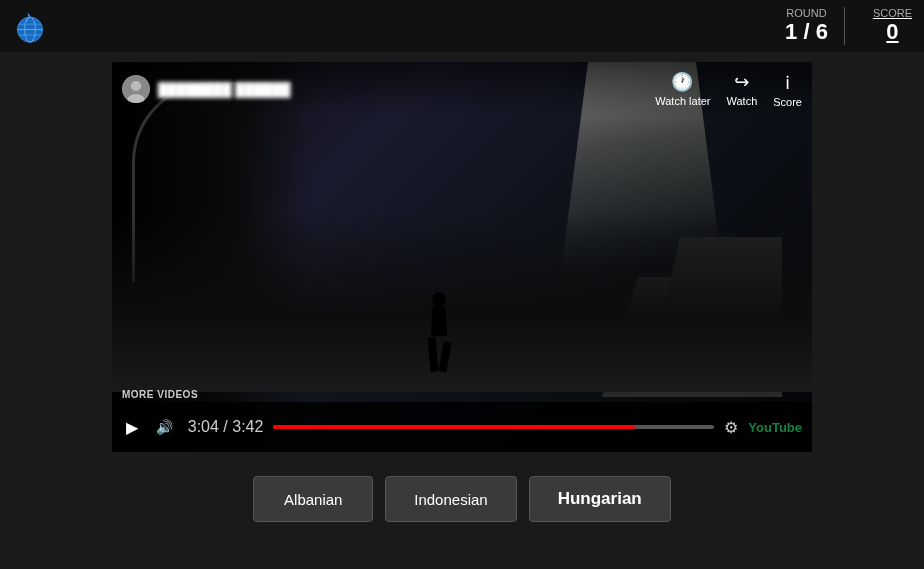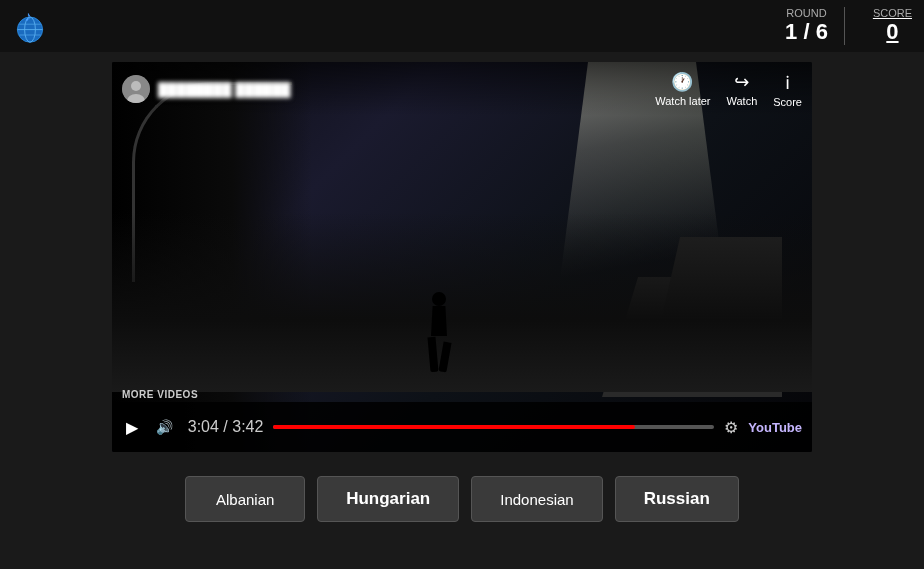--- a/index.html
+++ b/index.html
@@ -347,21 +347,21 @@
       border: none;
       color: #ccc;
       font-size: 16px;
       cursor: pointer;
       display: flex;
       align-items: center;
     }
 
     .youtube-logo {
       font-size: 13px;
-      color: #c4b5fd;
+      color: #15803d;
       font-weight: bold;
       white-space: nowrap;
     }
 
     
     .answer-section {
       display: flex;
       gap: 12px;
       margin-top: 24px;
       justify-content: center;
@@ -481,18 +481,17 @@
         <div class="progress-bar-fill" style="width: 82%;"></div>
       </div>
       <button class="settings-btn">⚙</button>
       <div class="youtube-logo">YouTube</div>
     </div>
 
   </div>
 
   <div class="answer-section">
     <button class="answer-btn">Albanian</button>
+    <button class="answer-btn">Indonesian</button>
     <button class="answer-btn highlighted">Hungarian</button>
-    <button class="answer-btn">Indonesian</button>
-    <button class="answer-btn highlighted">Russian</button>
   </div>
 
 </div>
 
 </body></html>

